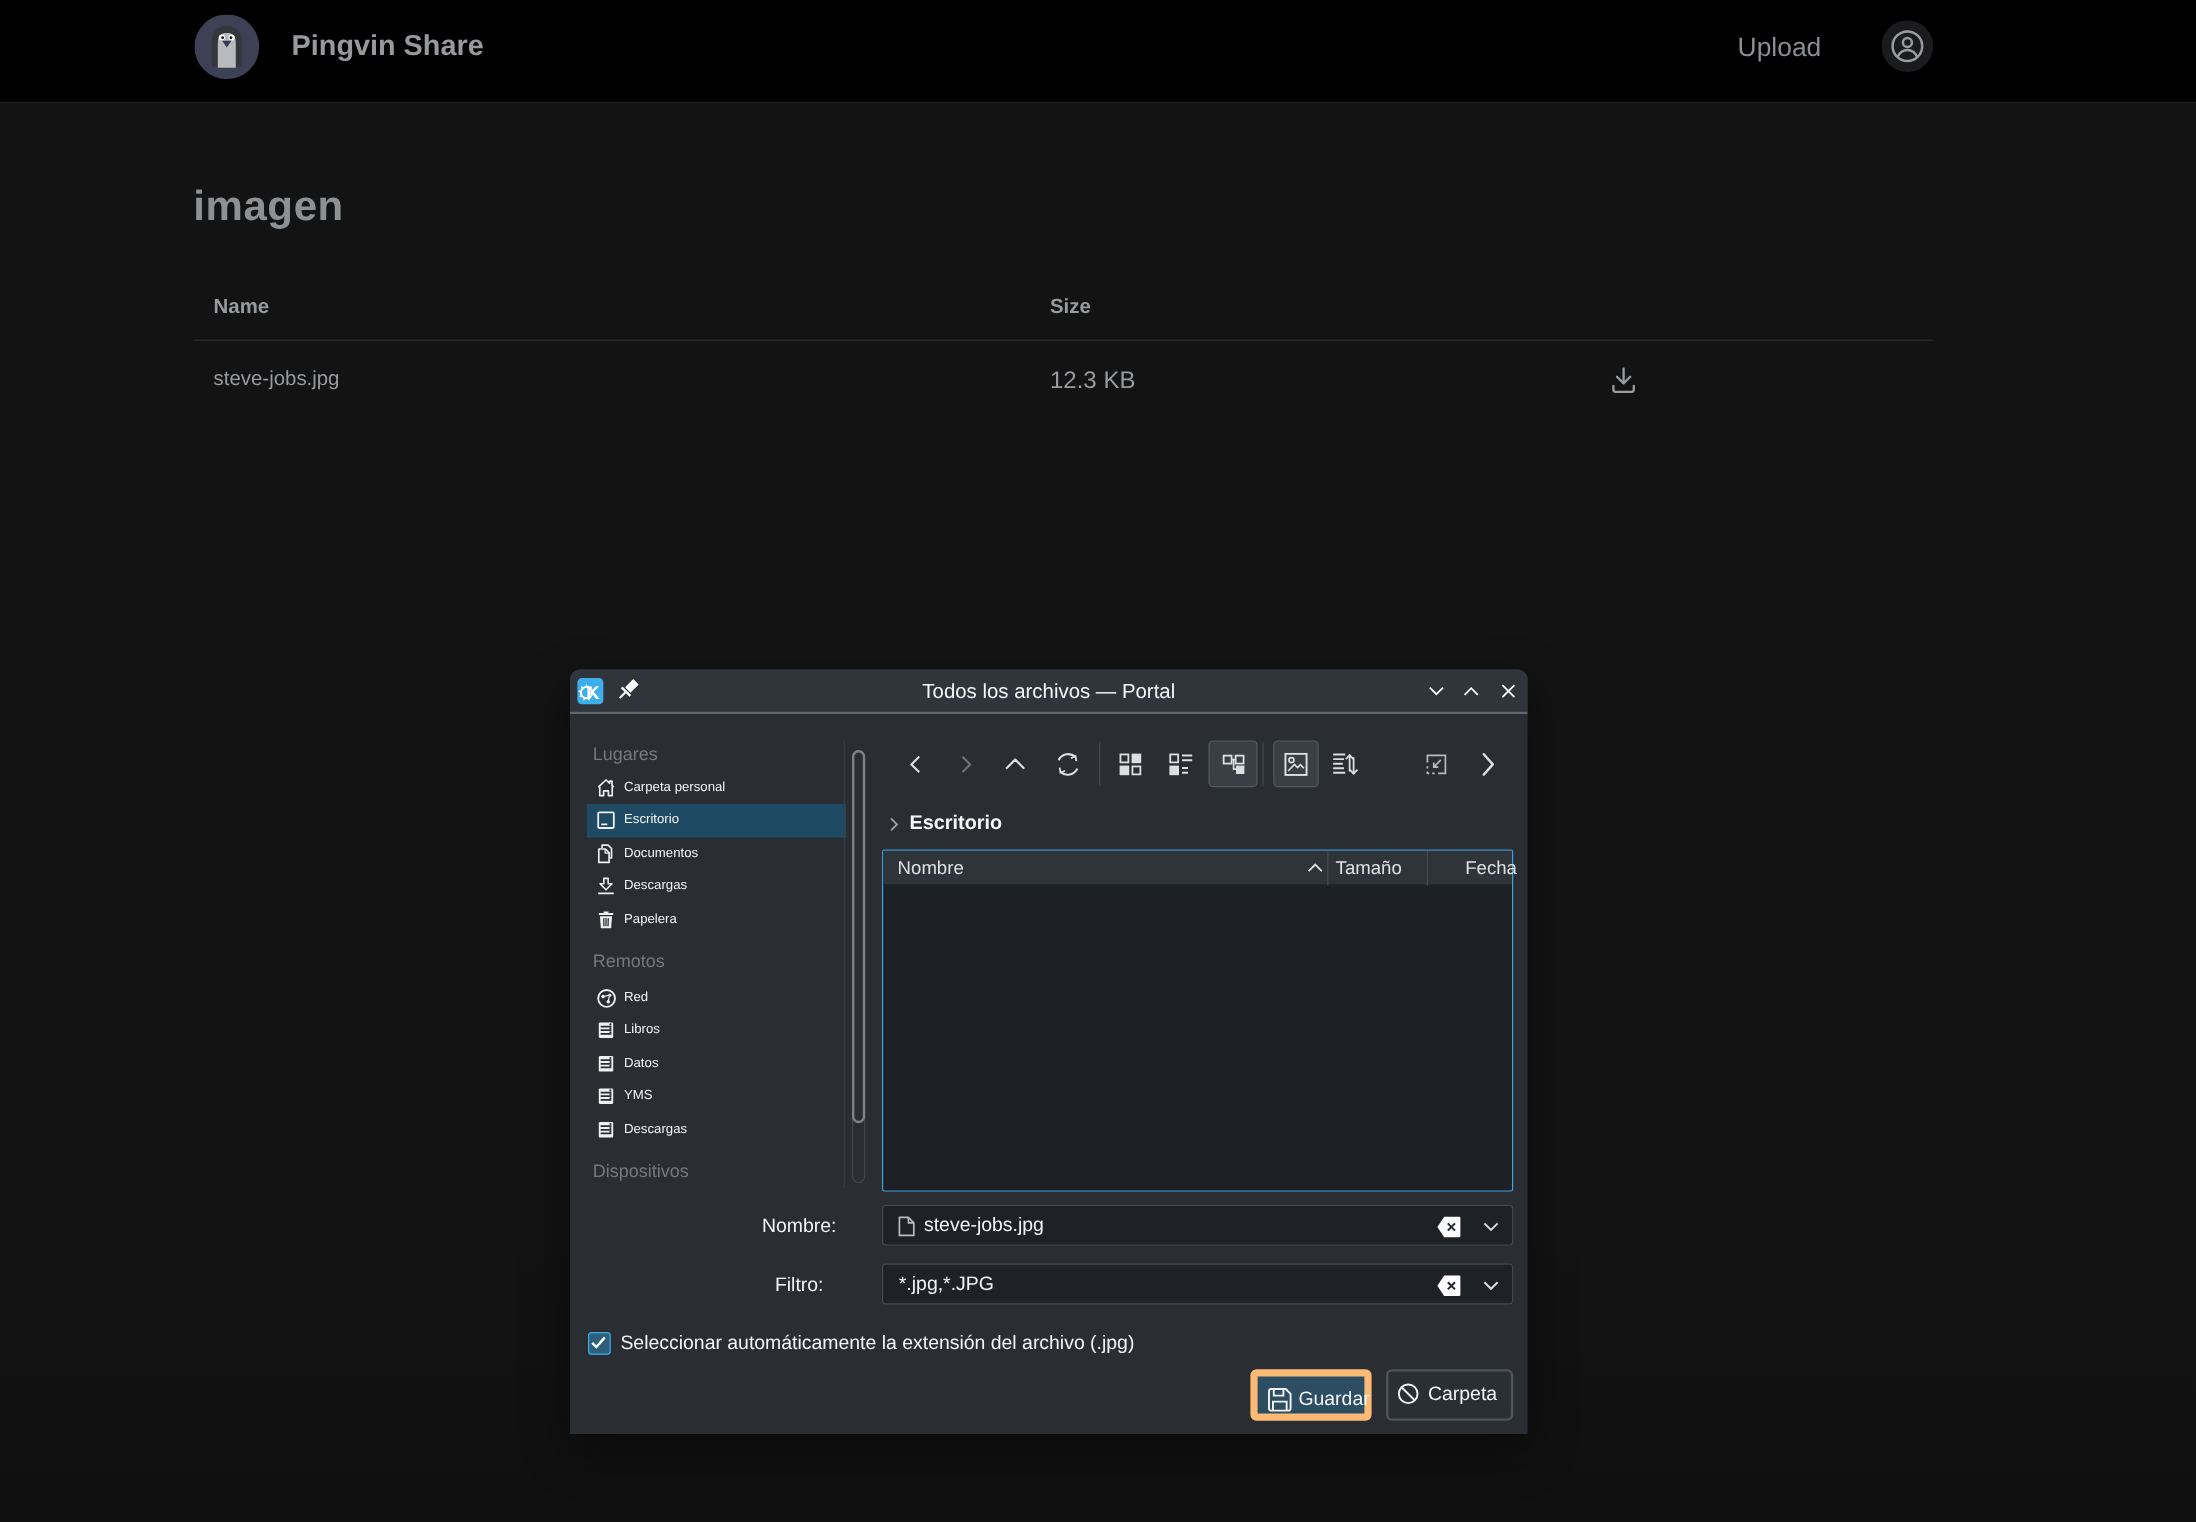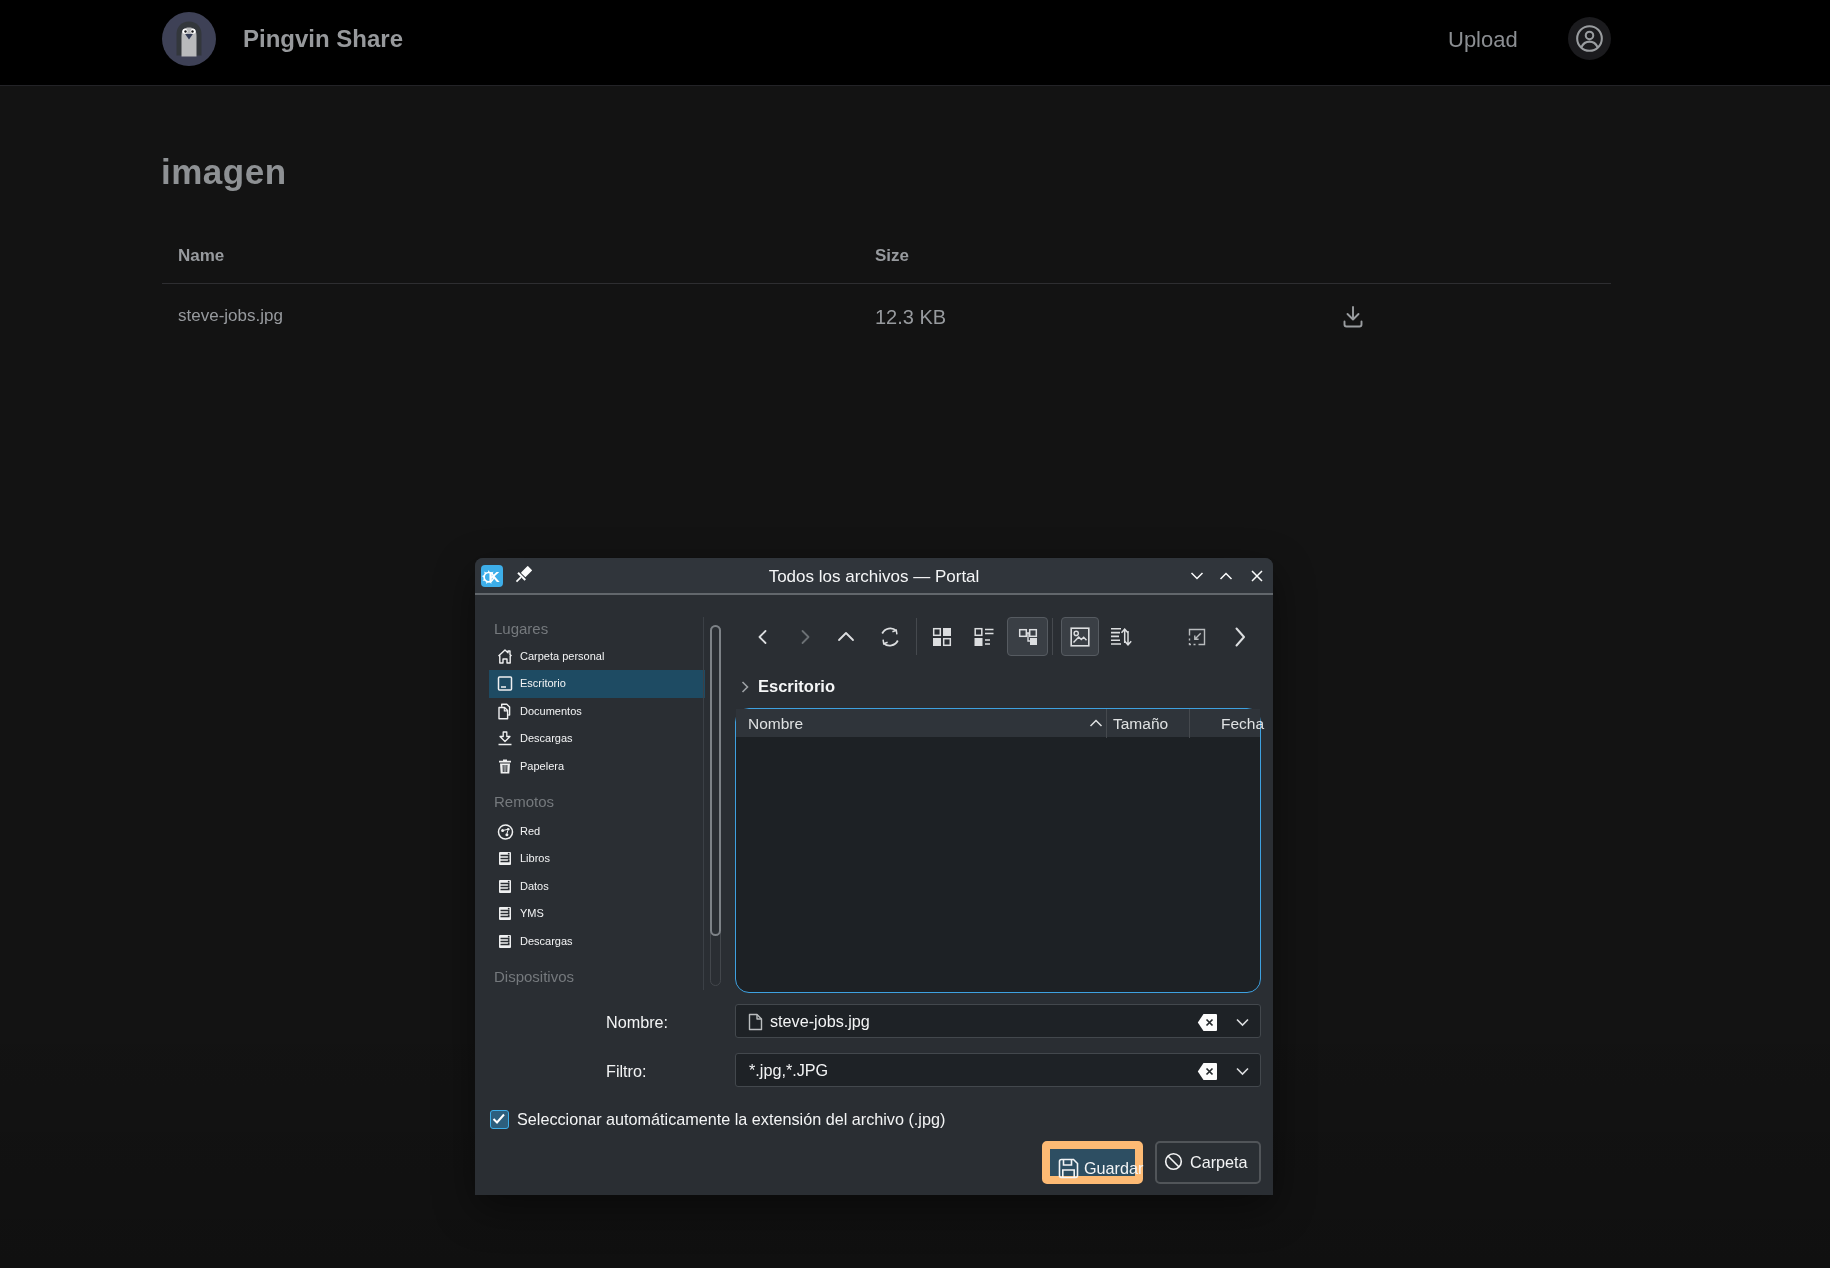--- a/index.html
+++ b/index.html
@@ -48,42 +48,42 @@
 .tbtn { position:absolute; top:59px; width:40px; height:39px; border-radius:4px; }
 .tbtn.on { background:#3a3f45; border:1px solid #565b61; }
 .tbtn svg { position:absolute; left:50%; top:50%; transform:translate(-50%,-50%); }
 .tsep { position:absolute; top:60px; width:1px; height:37px; background:#45494e; }
 
 
 .crumb { position:absolute; top:118px; left:263px; height:22px; }
 .crumb .ctxt { position:absolute; left:20px; top:-1px; font-size:16.5px; font-weight:bold; color:#f5f6f7; line-height:23px; }
 
 
-.fview { position:absolute; left:260px; top:150px; width:526px; height:285px; background:#1d2125; border:1px solid #3ea1e0; border-radius:14px; }
+.fview { position:absolute; left:260px; top:150px; width:526px; height:285px; background:#1d2125; border:1px solid #3ea1e0; border-radius:2px; }
 .fvhead { position:absolute; left:0; top:0; width:524px; height:29px; background:#2f343a; border-bottom:1px solid #1d2125; font-size:15.5px; color:#dfe1e2; }
 .fvhead .h1 { position:absolute; left:12px; line-height:29px; }
 .fvhead .h2 { position:absolute; left:377px; line-height:29px; }
 .fvhead .h3 { position:absolute; left:485px; line-height:29px; }
 .fvhead .sepl { position:absolute; top:0; width:1px; height:29px; background:#45494e; }
 .sortcaret { position:absolute; left:352px; top:8px; }
 
 
-.flabel { position:absolute; font-size:16.2px; color:#f3f4f5; text-align:left; width:120px; left:131px; }
+.flabel { position:absolute; font-size:16.2px; color:#f3f4f5; text-align:center; width:120px; left:131px; }
 .finput { position:absolute; left:260px; width:526px; height:34px; background:#1e2226; border:1px solid #43484d; border-radius:3px; }
 .finput .ftxt { position:absolute; font-size:16.2px; color:#f3f4f5; top:0; line-height:32px; white-space:nowrap; }
 .clear { position:absolute; right:42px; top:8px; }
 .fchev { position:absolute; right:10px; top:12px; }
 
 .cbox { position:absolute; left:15px; top:552px; width:19px; height:19px; border-radius:3px; background:#2d5f7d; border:1.5px solid #3daee9; }
 .cblabel { position:absolute; left:42px; top:552px; font-size:16.2px; color:#f3f4f5; line-height:19px; }
 
 .btn { position:absolute; top:583px; height:43px; border-radius:5px; font-size:16.2px; color:#f3f4f5; }
 .btn .btxt { position:absolute; top:0; height:39px; line-height:39px; }
 .btn svg { position:absolute; top:9px; }
-.btn.primary { left:567px; width:101px; background:#2d4e62; border:8px solid #fdba74; }
+.btn.primary { left:567px; width:101px; background:#2d4e62; border:6px solid #fdba74; }
 .btn.normal { left:680px; width:106px; background:#2a2f34; border:2px solid #515559; }
 </style>
 </head>
 <body>
 
 <div class="hdr">
   <svg class="logo" viewBox="0 0 54 54">
     <circle cx="27" cy="27" r="27" fill="#3e4156"></circle>
     <path d="M27 9.5 C19.6 9.5 14.5 14.8 14.5 22 L14.5 43.5 L39.5 43.5 L39.5 22 C39.5 14.8 34.4 9.5 27 9.5 Z" fill="#33373c"></path>
     <path d="M19.5 24 C19.5 17.6 22.3 15.6 27 15.6 C31.7 15.6 34.5 17.6 34.5 24 L34.5 44.5 L19.5 44.5 Z" fill="#b9babc"></path>

